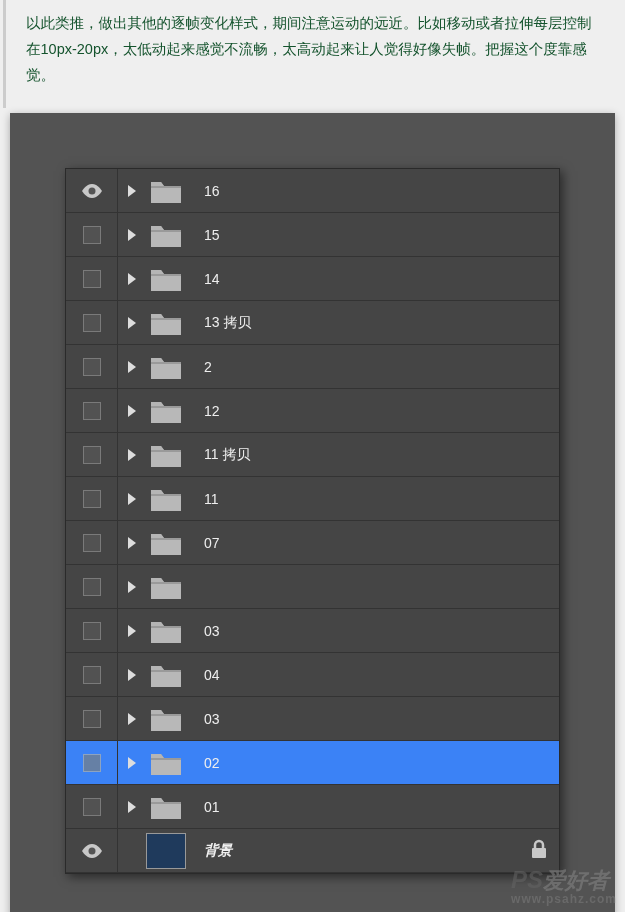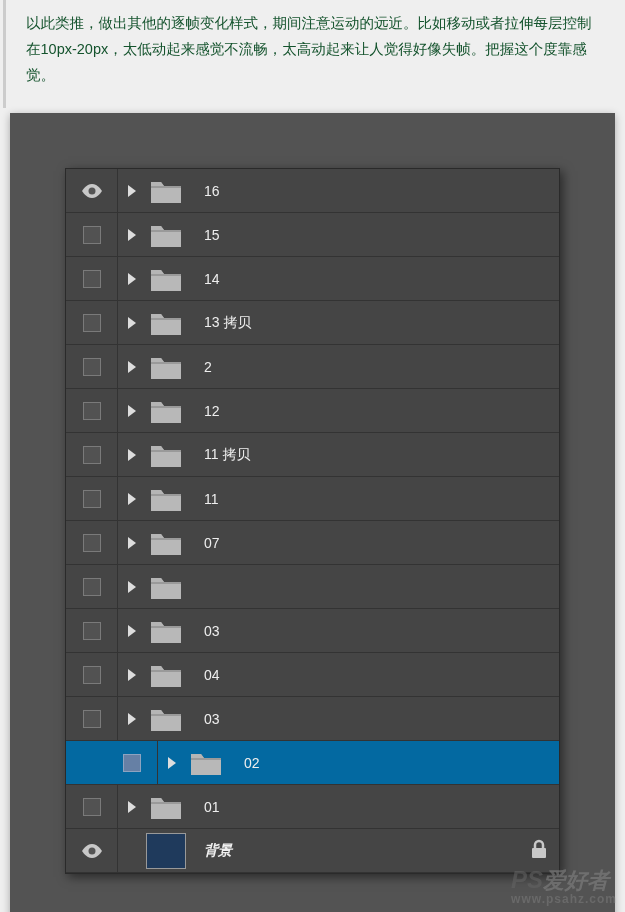--- a/index.html
+++ b/index.html
@@ -29,22 +29,21 @@
       border: 1px solid #2a2a2a;
       box-shadow: 3px 3px 10px rgba(0,0,0,0.5);
     }
     .layer-row {
       display: flex;
       align-items: center;
       height: 44px;
       border-bottom: 1px solid #333;
     }
     .layer-row.selected {
-      background: #0369a1;
-      padding-left: 40px;
+      background: #3b82f6;
     }
     .vis-col {
       width: 52px;
       height: 100%;
       display: flex;
       align-items: center;
       justify-content: center;
       border-right: 1px solid #333;
     }
     .eye-icon {

